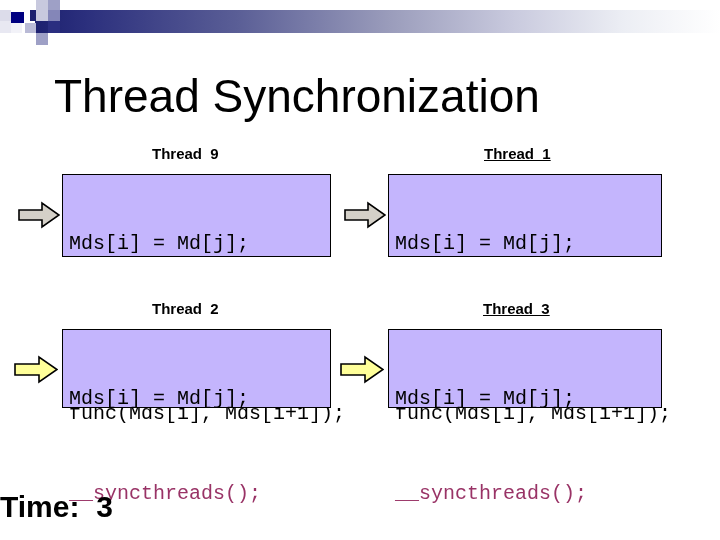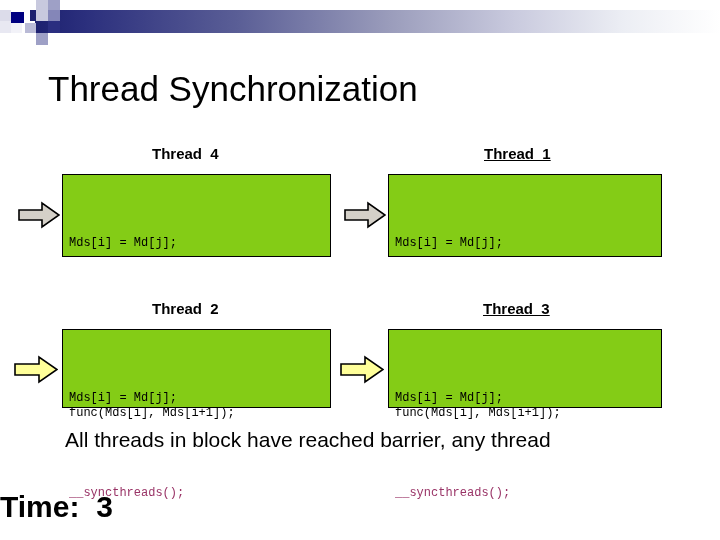--- a/index.html
+++ b/index.html
@@ -31,46 +31,46 @@
     height: 23px;
     background: linear-gradient(to right, #1b1f6e 0%, #2b2f7d 8%, #5a5e96 30%, #9a9cbb 52%, #c9cade 70%, #eceef4 86%, #ffffff 100%);
   }
   .deco-sq {
     position: absolute;
   }
 
   
   #page-title {
     position: absolute;
-    left: 48px;
+    left: 54px;
     top: 69px;
-    font-size: 35px;
+    font-size: 46px;
     color: #000000;
     letter-spacing: 0px;
     white-space: nowrap;
   }
 
   
   .thread-label {
     position: absolute;
     font-size: 15px;
     font-weight: bold;
     color: #000000;
     white-space: pre;
   }
 
   
   .code-block {
     position: absolute;
     border: 1.5px solid #000000;
-    background: #84cc16;
+    background: #c4b5fd;
     box-sizing: border-box;
     padding: 6px 8px 22px 6px;
     font-family: "Liberation Mono", monospace;
-    font-size: 12px;
+    font-size: 20px;
     line-height: 25px;
     color: #000000;
     white-space: pre;
   }
   .code-line.sync {
     color: #993366;
     margin-top: 20px;
   }
 
   
@@ -96,21 +96,21 @@
   <div class="deco-sq" style="left:36px; top:10px; width:12px; height:11px; background:#c8c9de;"></div>
   <div class="deco-sq" style="left:36px; top:33px; width:12px; height:12px; background:#9ea0c6;"></div>
   <div class="deco-sq" style="left:48px; top:0px;  width:12px; height:10px; background:#9ea0c6;"></div>
   <div class="deco-sq" style="left:48px; top:10px; width:12px; height:11px; background:#8486b8;"></div>
   <div class="deco-sq" style="left:48px; top:21px; width:12px; height:12px; background:#2a2e80;"></div>
   <div class="deco-sq" style="left:22px; top:0px;  width:14px; height:10px; background:#ffffff;"></div>
 </div>
 
 <div id="page-title">Thread Synchronization</div>
 
-<div class="thread-label" style="left:152px; top:145px;">Thread  4</div>
+<div class="thread-label" style="left:152px; top:145px;">Thread  9</div>
 <div class="code-block" style="left:62px; top:174px; width:269px; height:83px;">
   <div class="code-line">Mds[i] = Md[j];</div>
   <div class="code-line sync">__syncthreads();</div>
   <div class="code-line">func(Mds[i], Mds[i+1]);</div>
 </div>
 <div class="arrow" style="left:18px; top:201px; width:42px; height:28px;">
   <svg width="42" height="28" viewBox="0 0 42 28">
     <polygon points="1,9 24,9 24,2 41,14 24,26 24,19 1,19" fill="#d4d0c8" stroke="#000000" stroke-width="1.6"></polygon>
   </svg>
 </div>
@@ -145,16 +145,15 @@
   <div class="code-line sync">__syncthreads();</div>
   <div class="code-line">func(Mds[i], Mds[i+1]);</div>
 </div>
 <div class="arrow" style="left:340px; top:355px; width:44px; height:29px;">
   <svg width="44" height="29" viewBox="0 0 44 29">
     <polygon points="1,9 25,9 25,2 43,14.5 25,27 25,20 1,20" fill="#ffff99" stroke="#000000" stroke-width="1.6"></polygon>
   </svg>
 </div>
 
 <div style="position:absolute; left:65px; top:425px; width:600px; font-size:21px; color:#000000; line-height:29px;">
-  <div>All threads in block have reached barrier, any thread</div>
 </div>
 
 <div style="position:absolute; left:0px; top:490px; width:720px; text-align:left; font-size:30px; color:#000000; white-space:pre;font-weight:bold;">Time:  3</div>
 
 </body></html>

